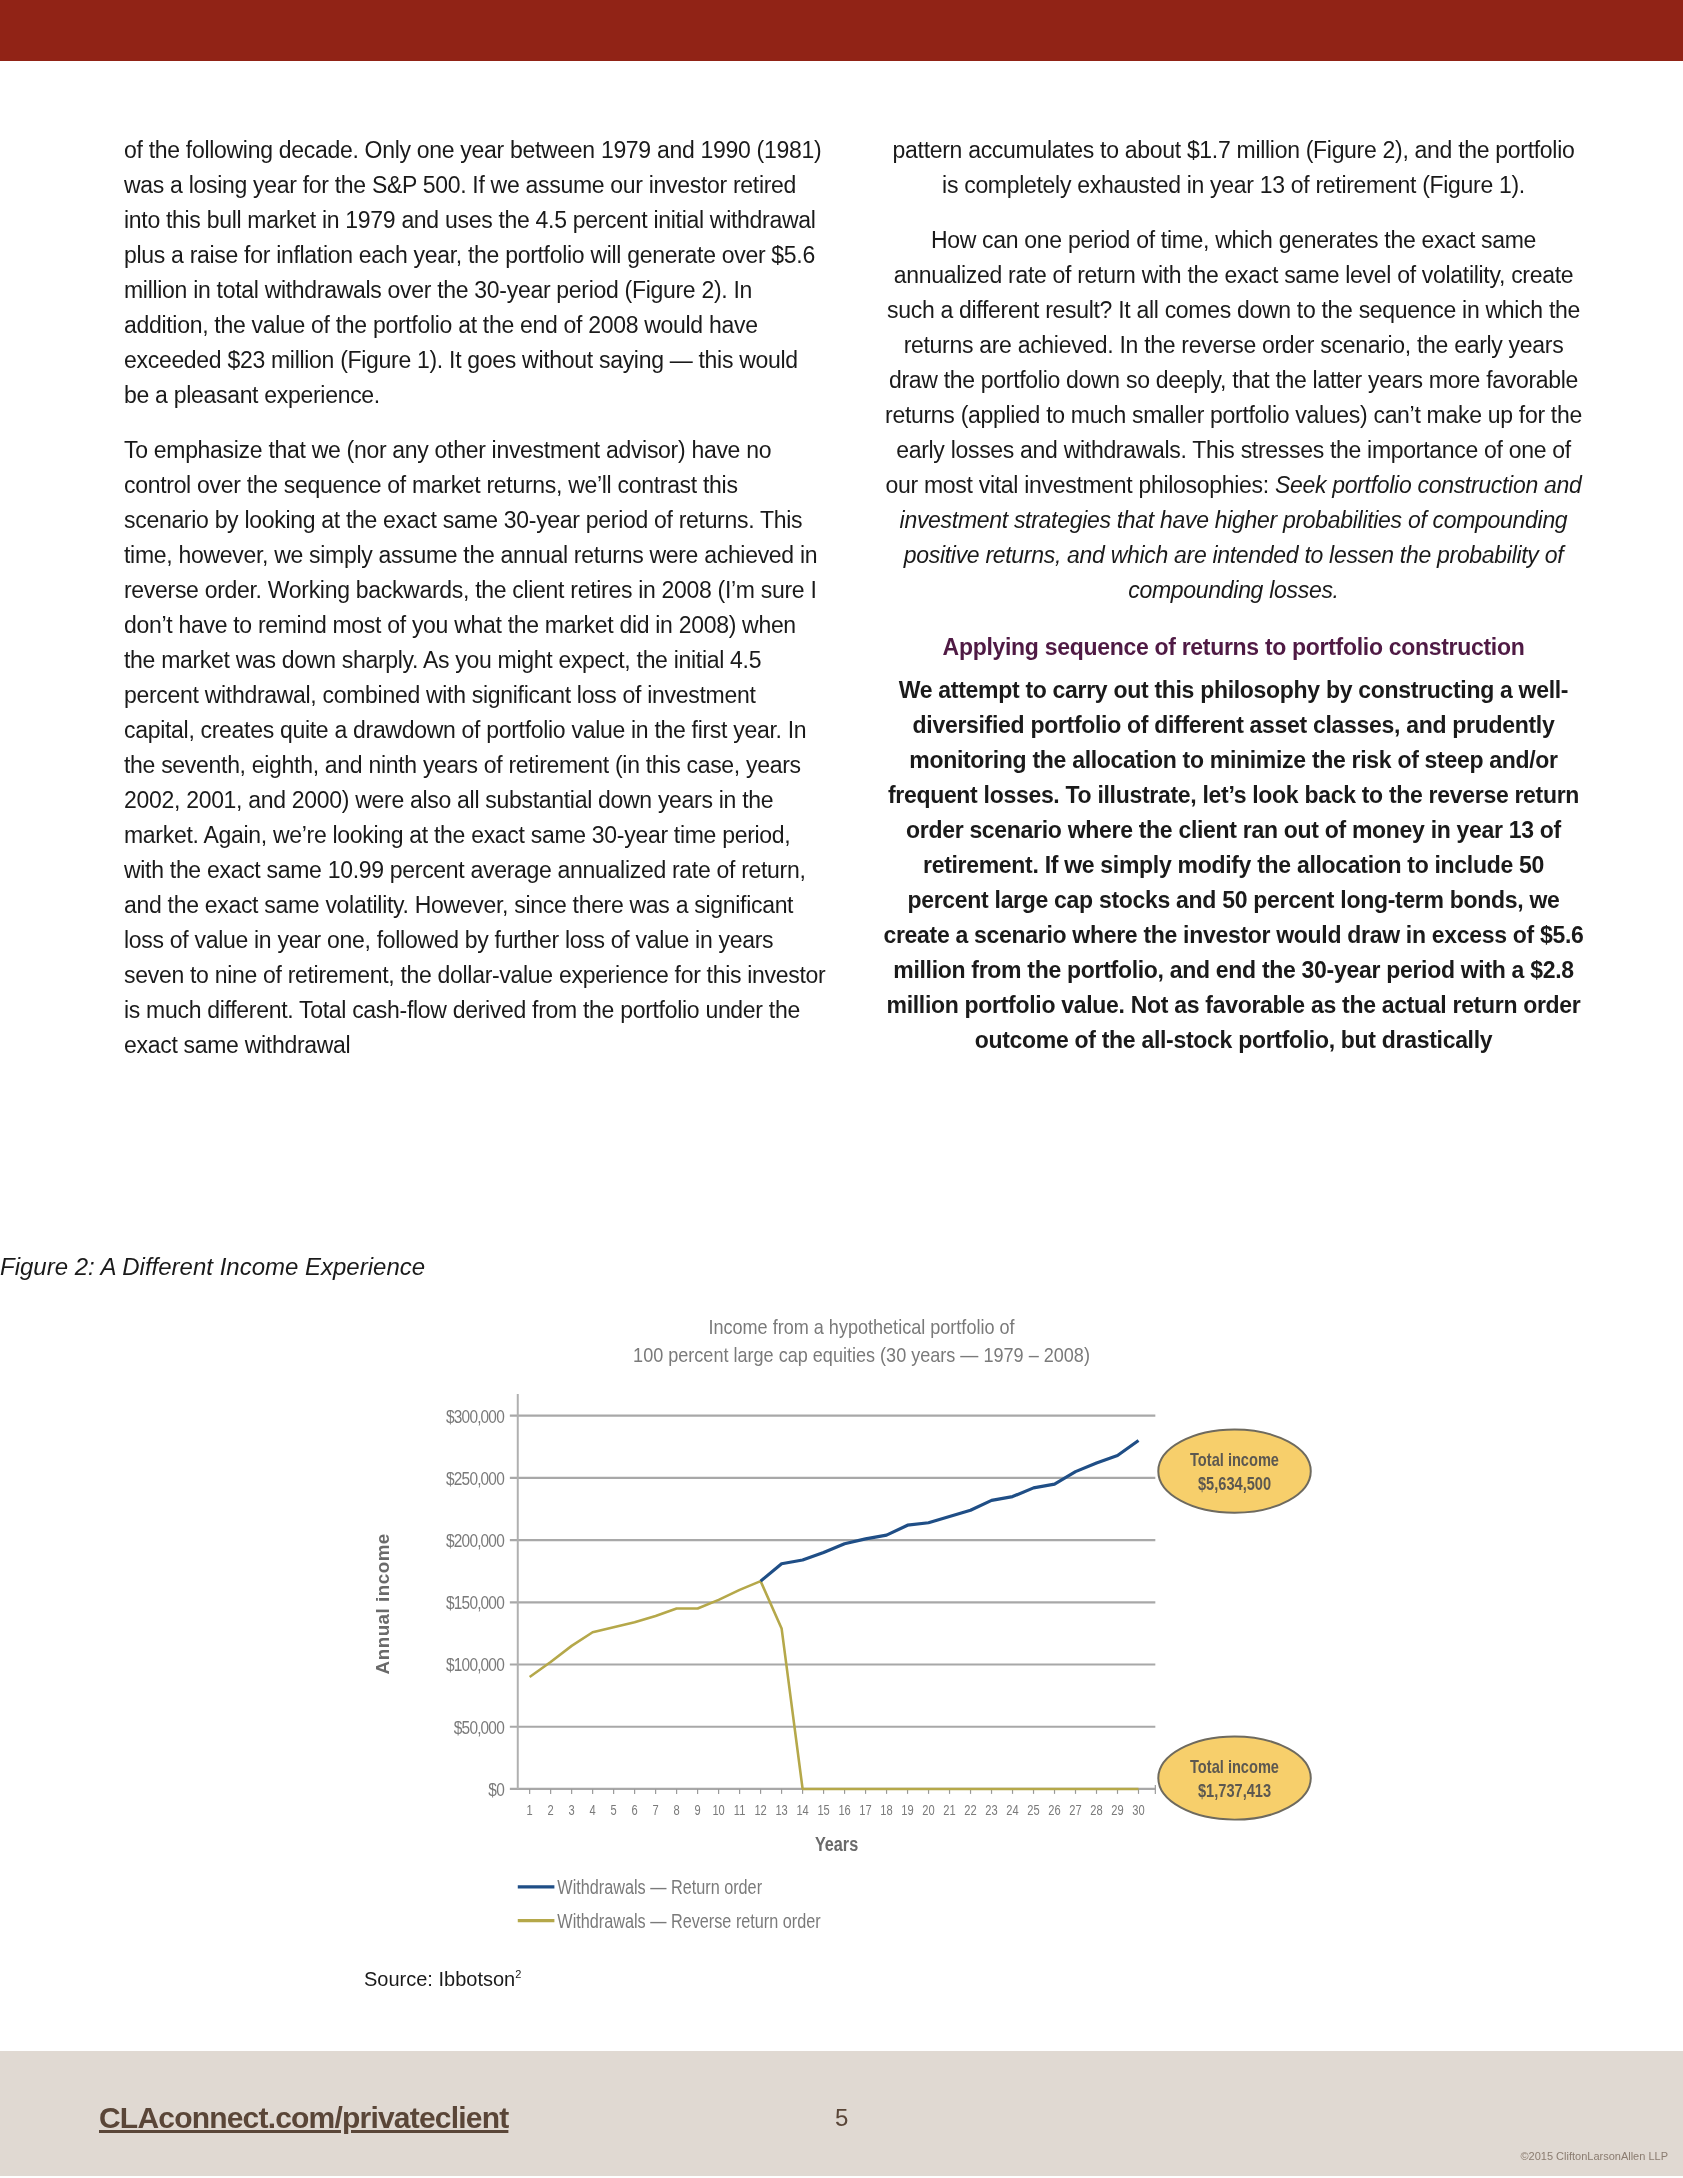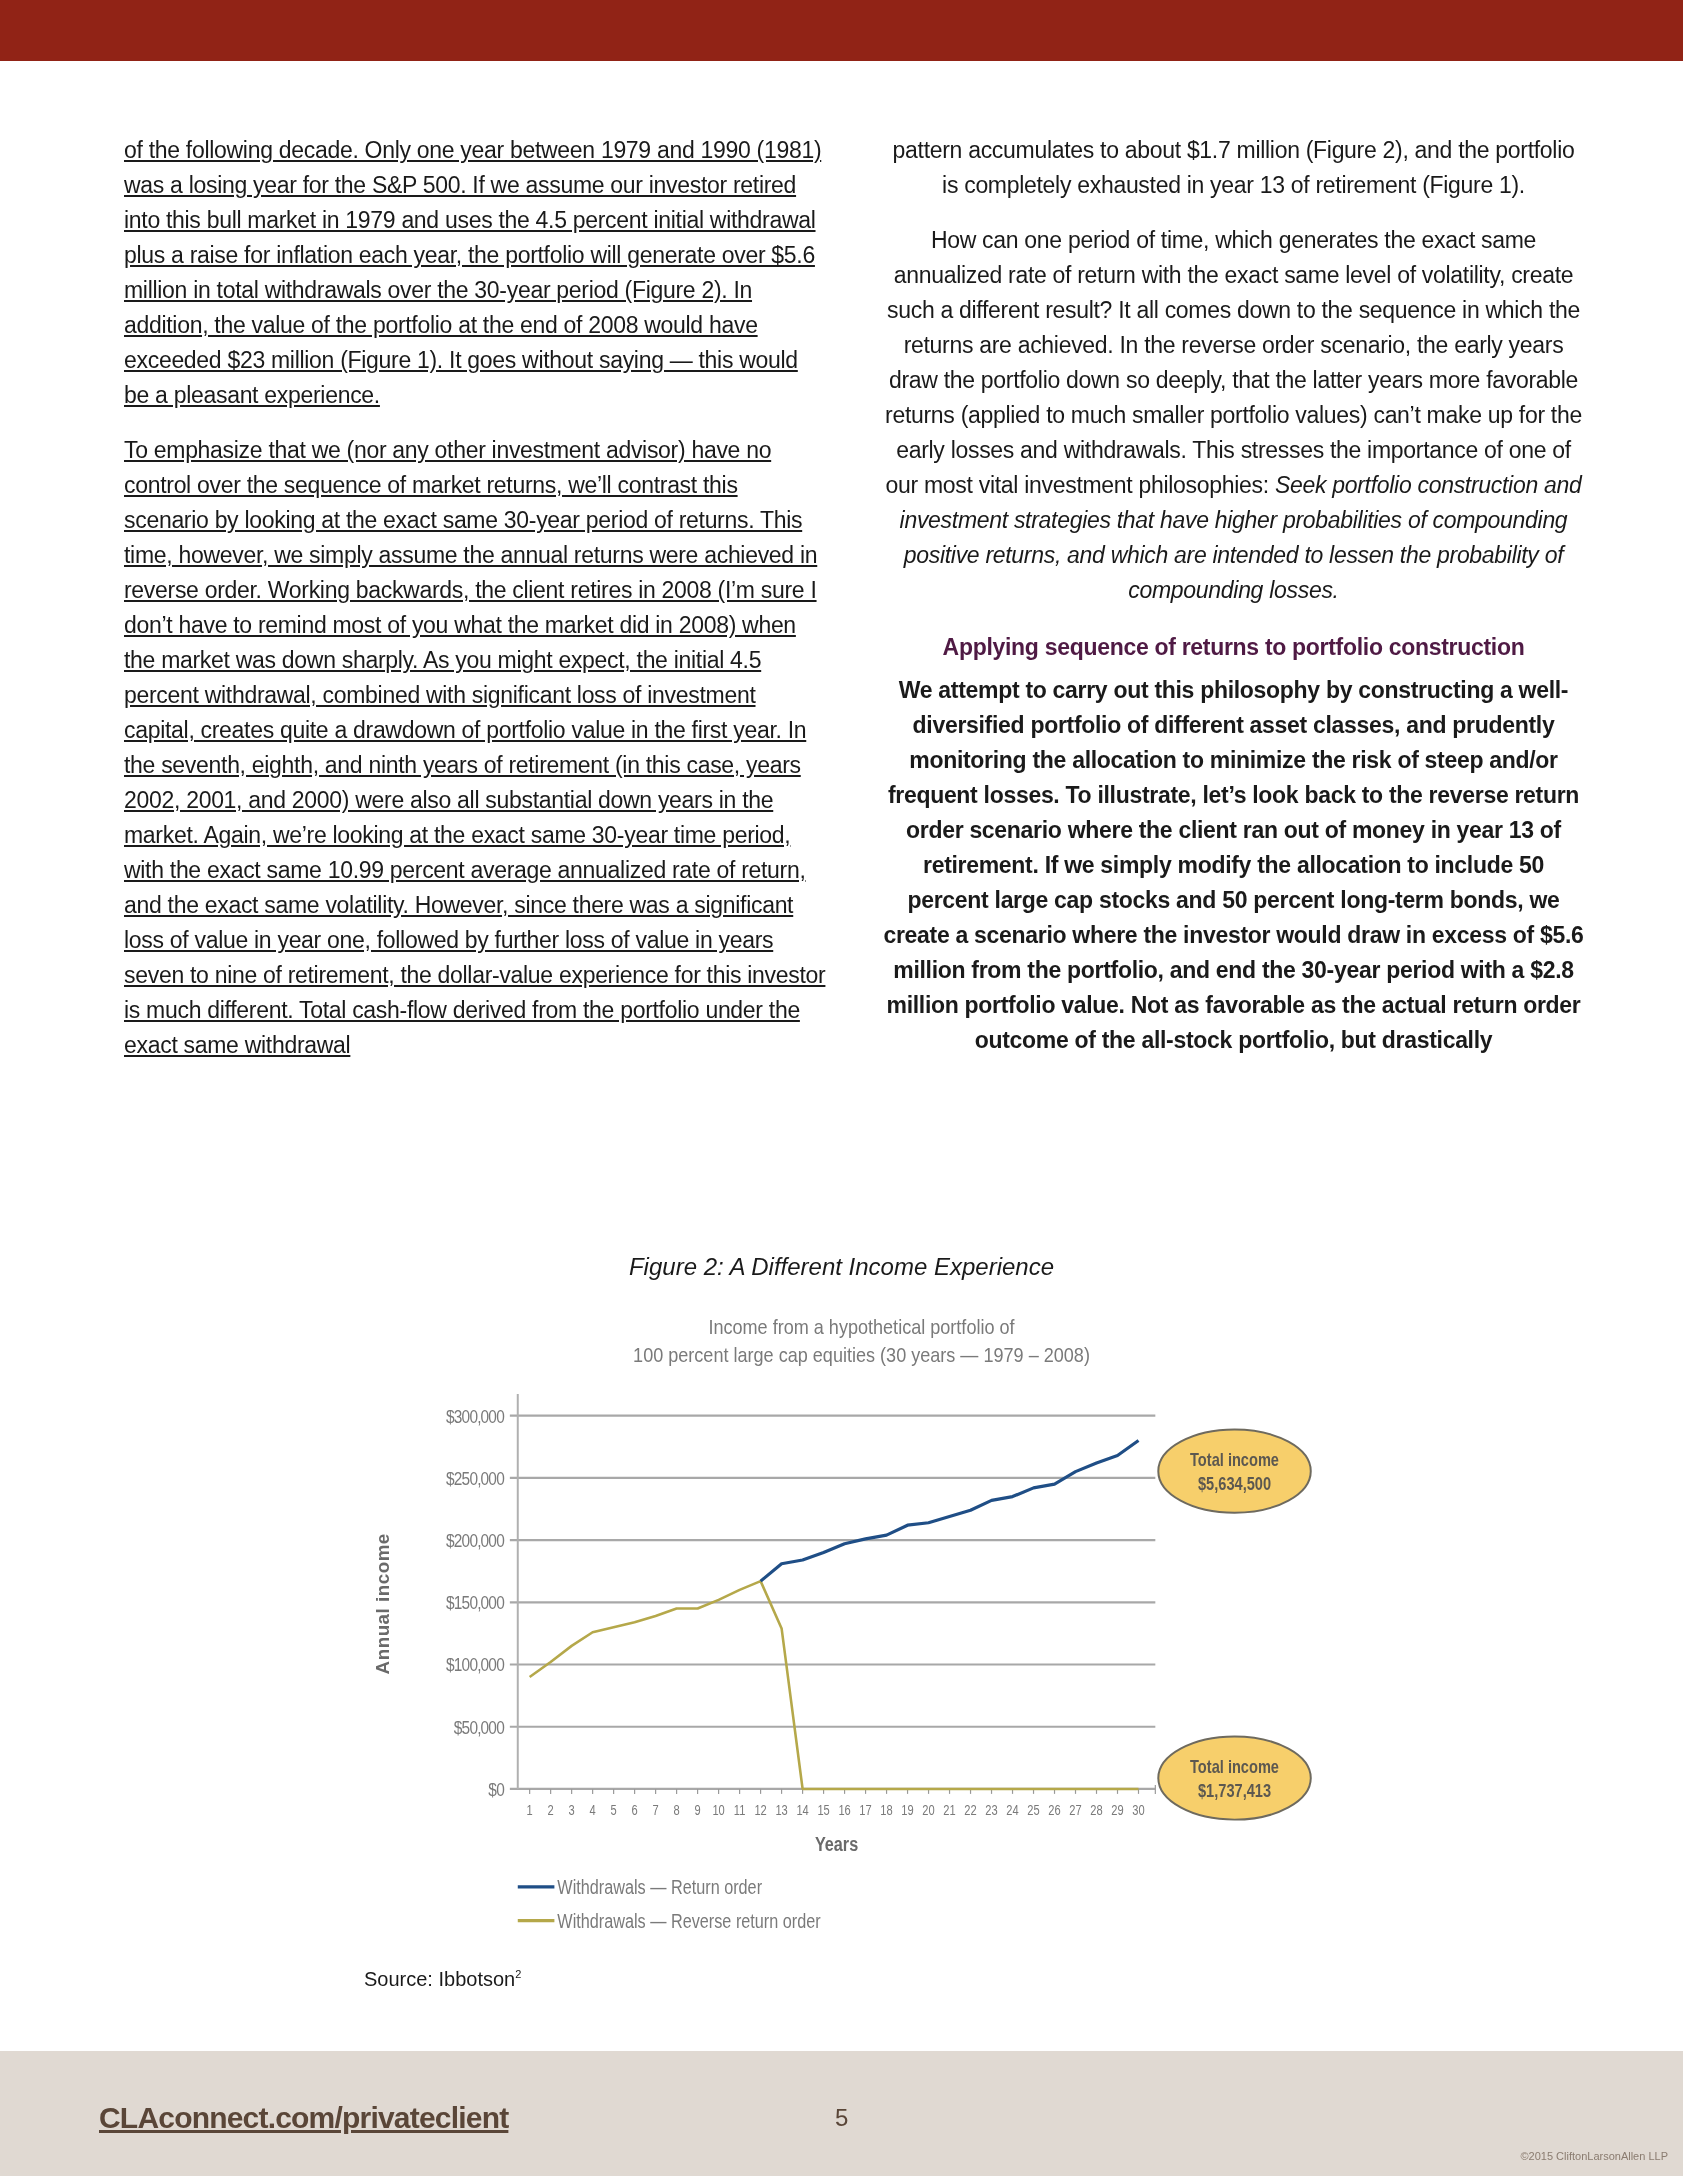--- a/index.html
+++ b/index.html
@@ -1,26 +1,26 @@
 <!DOCTYPE html>
 <html><head>
 <meta charset="utf-8">
 <style>
   html, body { margin:0; padding:0; }
   body { width:1683px; height:2178px; position:relative; background:#ffffff; overflow:hidden;
          font-family:"Liberation Sans", sans-serif; color:#1a1a1a; }
   .topbar { position:absolute; left:0; top:0; width:1683px; height:61px; background:#912316; }
   .col { position:absolute; top:133px; width:703px; font-size:23px; line-height:35px; letter-spacing:-0.3px; }
-  .col.left { left:124px;text-decoration:underline; }
+  .col.left { left:124px; }
   .col.right { left:882px;text-align:center; }
   .col p { margin:0 0 20px 0; }
   .col .it { font-style:italic; }
   .col h3 { margin:22px 0 0 0; font-size:23px; line-height:35px; color:#4f1a44; font-weight:bold; letter-spacing:-0.3px; }
   .col h3 + p { margin-top:8px;font-weight:bold; }
-  .figcap { position:absolute; left:0; width:1683px; top:1253px; text-align:center; font-style:italic; font-size:24px; color:#1a1a1a; }
+  .figcap { position:absolute; left:0; width:1683px; top:1253px; font-style:italic; font-size:24px; color:#1a1a1a; }
   .chart-title { position:absolute; left:515px; width:693px; top:1313px; text-align:center; font-size:21px; line-height:28px; color:#7a7a7a;
                  font-family:"Liberation Sans", sans-serif; transform:scaleX(0.86); transform-origin:center; }
   svg#chart { position:absolute; left:0; top:0; }
   .source { position:absolute; left:364px; top:1968px; font-size:20px; color:#1a1a1a; }
   .source sup { font-size:11px; }
   .footer { position:absolute; left:0; top:2051px; width:1683px; height:125px; background:#e0d9d2; }
   .footer .link { position:absolute; left:99px; top:50px; font-size:30px; font-weight:bold; color:#5a4638; text-decoration:underline; letter-spacing:-0.8px; }
   .footer .pagenum { position:absolute; left:835px; top:53px; font-size:24px; color:#5a4638; }
   .footer .copy { position:absolute; right:15px; top:99px; font-size:11px; color:#8a7c70;margin-left:36px; }
 </style>

